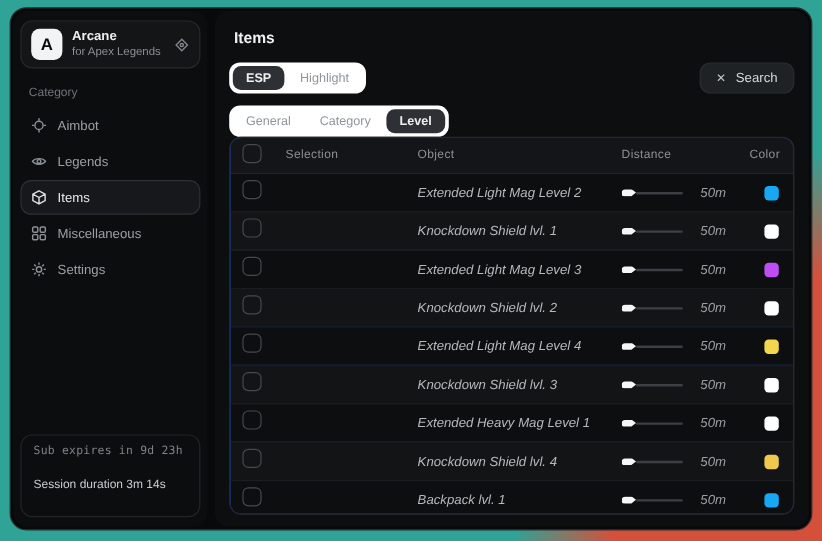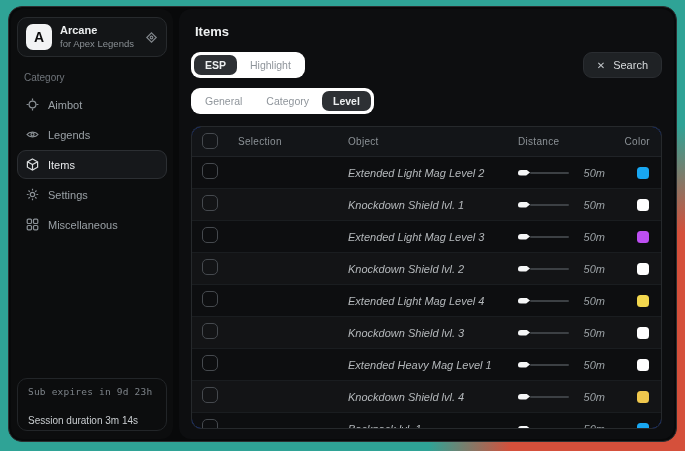--- a/index.html
+++ b/index.html
@@ -36,21 +36,21 @@
   .nav{display:flex;flex-direction:column;gap:1px;}
   .nav-item{
     display:flex;align-items:center;gap:9px;height:27px;padding:0 8px;
     font-size:11px;color:#9aa0a5;border:1px solid transparent;border-radius:9px;
     cursor:default;
   }
   .nav-item .nicon{display:flex;color:#8b9196;}
   .nav-item.active{background:#16181b;border-color:#2c2f33;color:#e7e9eb;}
   .nav-item.active .nicon{color:#d9dcde;}
   .session-card{
-    margin-top:auto;border:1px solid #222528;border-radius:10px;padding:7px 10px 4px;
+    margin-top:auto;border:1px solid #222528;border-radius:10px;padding:7px 10px 20px;
   }
   .sess1{font-family:"DejaVu Sans Mono",monospace;font-size:9.5px;color:#7d8389;letter-spacing:.2px;}
   .sess2{font-size:10px;color:#c9cdd0;margin-top:18px;}
   
   .main{
     flex:1;background:#0d0e10;border-radius:12px;
     padding:13px 12px 10px 12px;box-sizing:border-box;display:flex;flex-direction:column;
   }
   .page-title{font-size:13px;font-weight:700;color:#eef0f1;margin:2px 0 13px 4px;}
   .toolbar{display:flex;align-items:center;justify-content:space-between;}
@@ -58,21 +58,21 @@
   .tab{padding:4px 11px;font-size:10.5px;color:#8f959b;border-radius:7px;cursor:default;}
   .tab.active{background:#2d3034;color:#edeff0;font-weight:600;}
   .search-btn{
     display:flex;align-items:center;gap:8px;background:#1f2225;border:1px solid #2a2d31;
     border-radius:9px;padding:6px 13px;color:#d7dadc;font-size:11px;cursor:default;
   }
   .search-btn .xicon{font-size:10px;color:#c3c7ca;}
   .subtabs{margin-top:10px;text-decoration:underline;}
   
   .table{
-    margin-top:12px;border:1px solid #26292c;border-radius:10px;overflow:hidden;
+    border:1px solid #26292c;border-radius:10px;overflow:hidden;
     background:#1d4ed8;
   }
   .tr{
     display:grid;grid-template-columns:36px 110px 170px 1fr 46px;
     align-items:center;padding:0 10px;height:31px;
   }
   .thead{height:29px;background:#131518;border-bottom:1px solid #202327;
     font-size:10px;color:#8b9196;letter-spacing:.3px;}
   .tbody .tr{border-top:1px solid #1a1d20;font-style:italic;}
   .tbody .tr:first-child{border-top:none;}
@@ -140,36 +140,36 @@
         <span class="nicon">
           <svg width="13" height="13" viewBox="0 0 13 13" fill="none" stroke="currentColor" stroke-width="1.2">
             <path d="M6.5 1 L11.6 3.8 V9.2 L6.5 12 L1.4 9.2 V3.8 Z M1.4 3.8 L6.5 6.6 L11.6 3.8 M6.5 6.6 V12"></path>
           </svg>
         </span>
         <span>Items</span>
       </div>
       <div class="nav-item">
         <span class="nicon">
           <svg width="13" height="13" viewBox="0 0 13 13" fill="none" stroke="currentColor" stroke-width="1.2">
-            <circle cx="6.5" cy="6.5" r="2.2"></circle>
-            <path d="M6.5 0.8v1.8M6.5 10.4v1.8M0.8 6.5h1.8M10.4 6.5h1.8M2.5 2.5l1.3 1.3M9.2 9.2l1.3 1.3M10.5 2.5 9.2 3.8M3.8 9.2 2.5 10.5"></path>
-          </svg>
-        </span>
-        <span>Settings</span>
-      </div>
-      <div class="nav-item">
-        <span class="nicon">
-          <svg width="13" height="13" viewBox="0 0 13 13" fill="none" stroke="currentColor" stroke-width="1.2">
             <rect x="1.2" y="1.2" width="4.3" height="4.3" rx="1"></rect>
               <rect x="7.5" y="1.2" width="4.3" height="4.3" rx="1"></rect>
             <rect x="1.2" y="7.5" width="4.3" height="4.3" rx="1"></rect>
               <rect x="7.5" y="7.5" width="4.3" height="4.3" rx="1"></rect>
           </svg>
         </span>
         <span>Miscellaneous</span>
+      </div>
+      <div class="nav-item">
+        <span class="nicon">
+          <svg width="13" height="13" viewBox="0 0 13 13" fill="none" stroke="currentColor" stroke-width="1.2">
+            <circle cx="6.5" cy="6.5" r="2.2"></circle>
+            <path d="M6.5 0.8v1.8M6.5 10.4v1.8M0.8 6.5h1.8M10.4 6.5h1.8M2.5 2.5l1.3 1.3M9.2 9.2l1.3 1.3M10.5 2.5 9.2 3.8M3.8 9.2 2.5 10.5"></path>
+          </svg>
+        </span>
+        <span>Settings</span>
       </div>
     </div>
 
     <div class="session-card">
       <div class="sess1">Sub expires in 9d 23h</div>
       <div class="sess2">Session duration 3m 14s</div>
     </div>
   </div>
 
   <div class="main">

